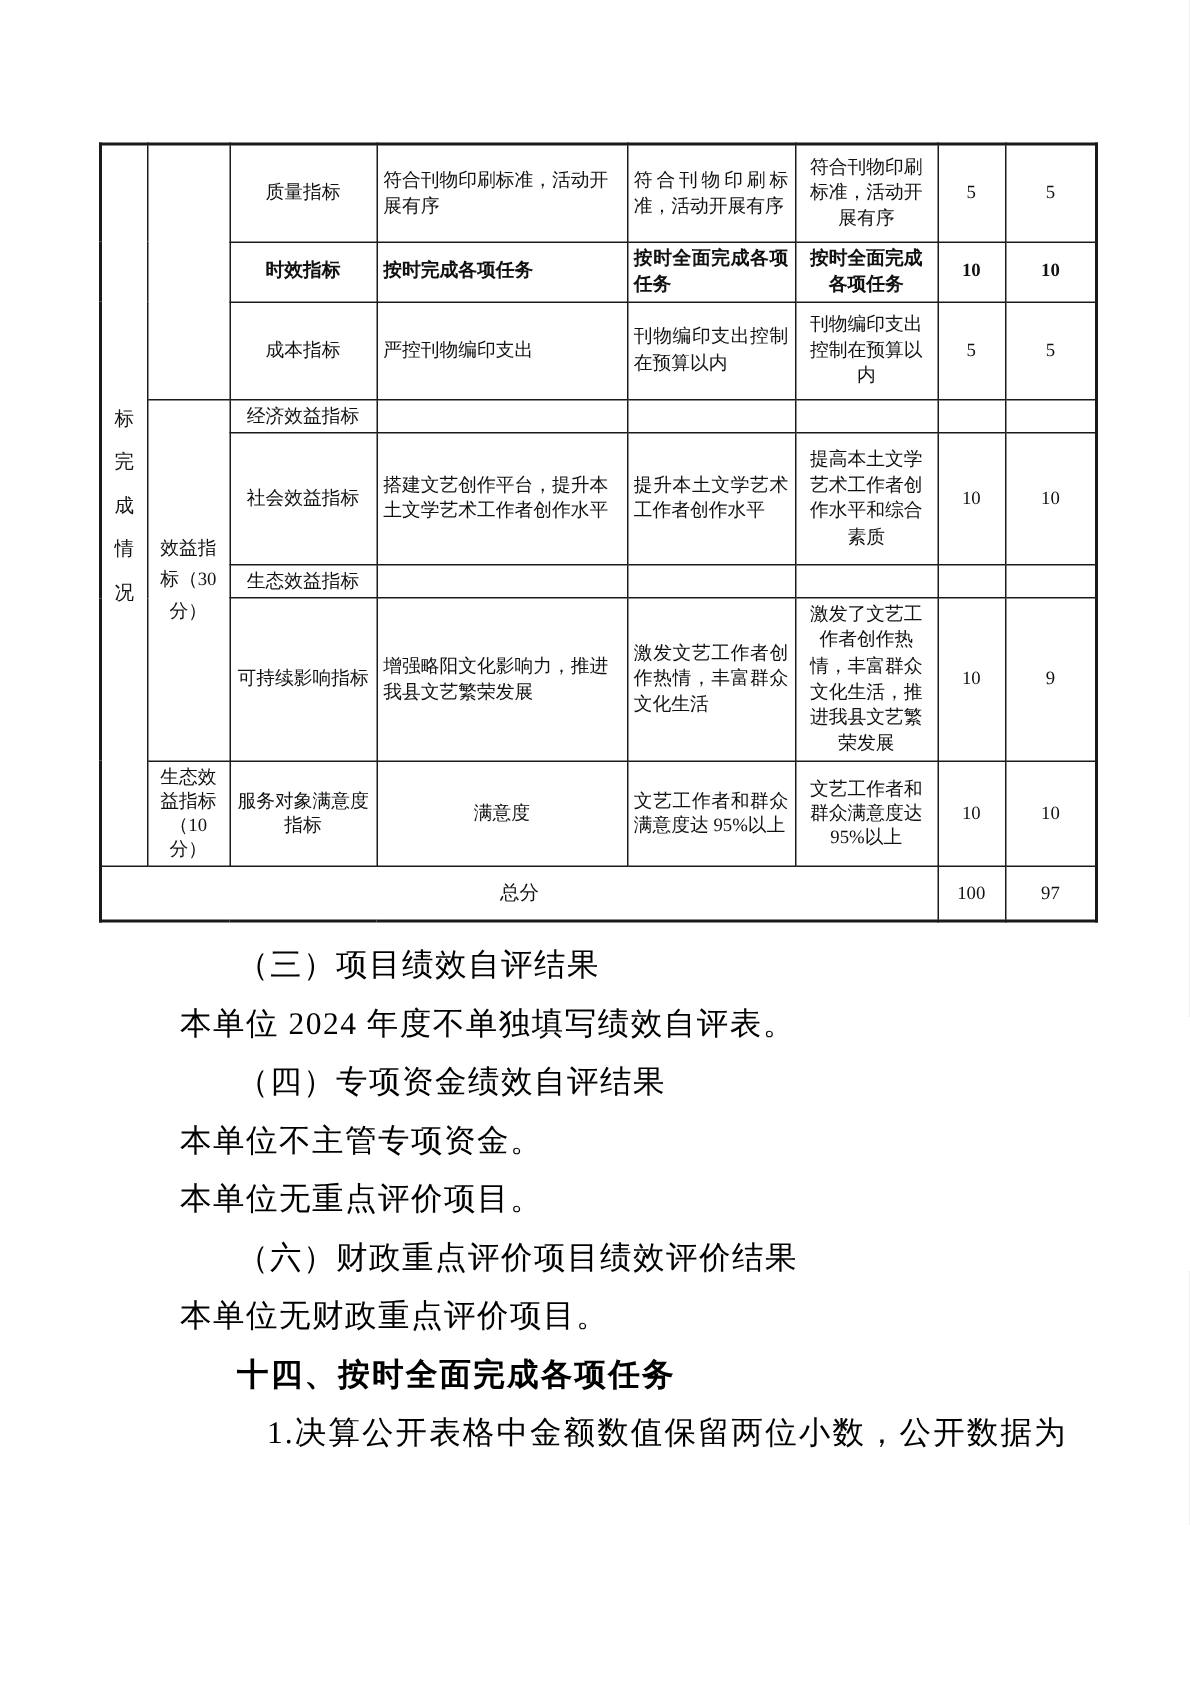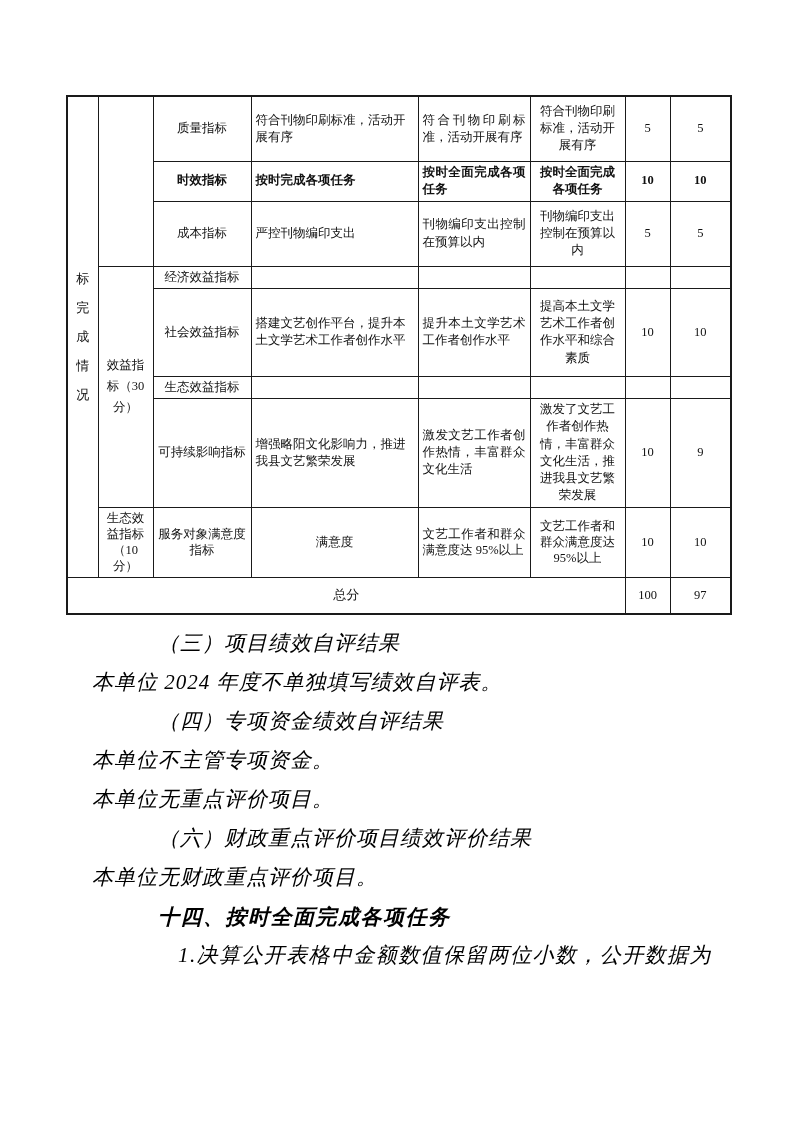--- a/index.html
+++ b/index.html
@@ -67,31 +67,30 @@
   td.vtop  { vertical-align: top; padding-top: 5px; }
   tr.r8 td { line-height: 1.3; }
   td.total-label { text-align: center; font-size: 13px; }
 
   
   .text-block {
     position: absolute;
     left: 0;
     top: 624px;
     width: 793px;
-    font-style: italic;
   }
   .text-block p {
     margin: 0;
     font-size: 21px;
     line-height: 39px;
     letter-spacing: 1px;
     white-space: nowrap;
   }
   p.subhead { padding-left: 158px; }
-  p.body    { padding-left: 92px; }
+  p.body    { padding-left: 120px; }
   p.heading14 {
     padding-left: 158px;
     font-family: "Liberation Sans", "DejaVu Sans", sans-serif;
     font-weight: bold;
     font-size: 21px;
     letter-spacing: 1.5px;
   }
   p.body2 { padding-left: 178px; letter-spacing: 1.4px; }
 </style>
 </head>

